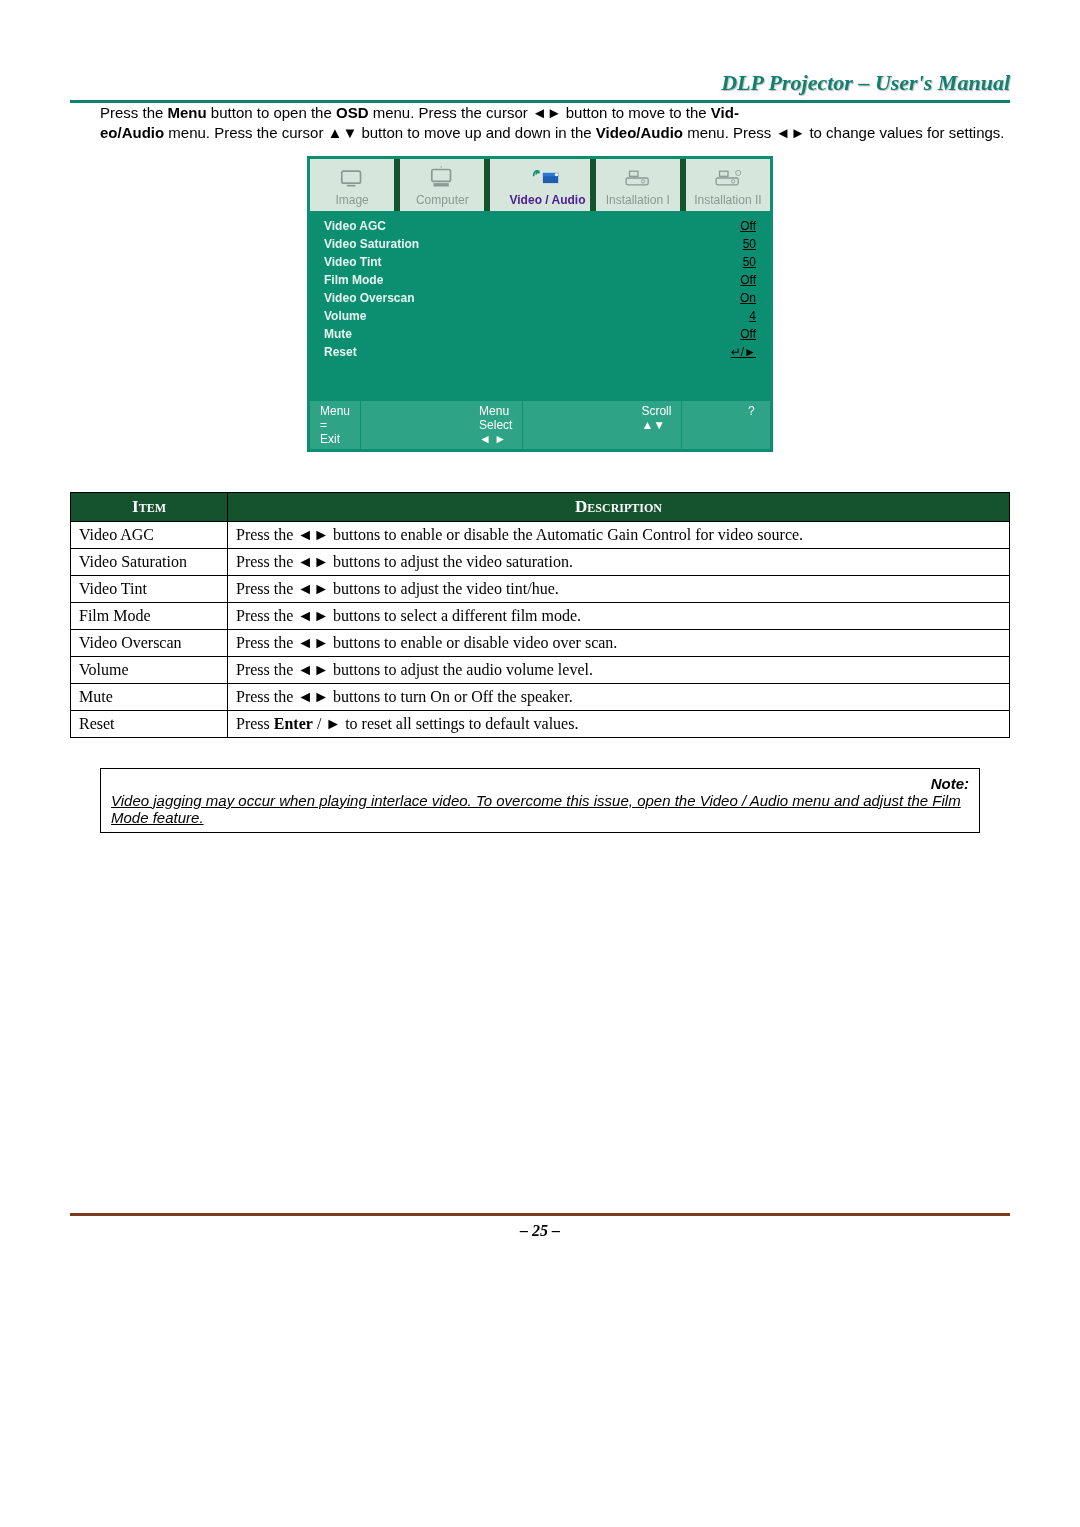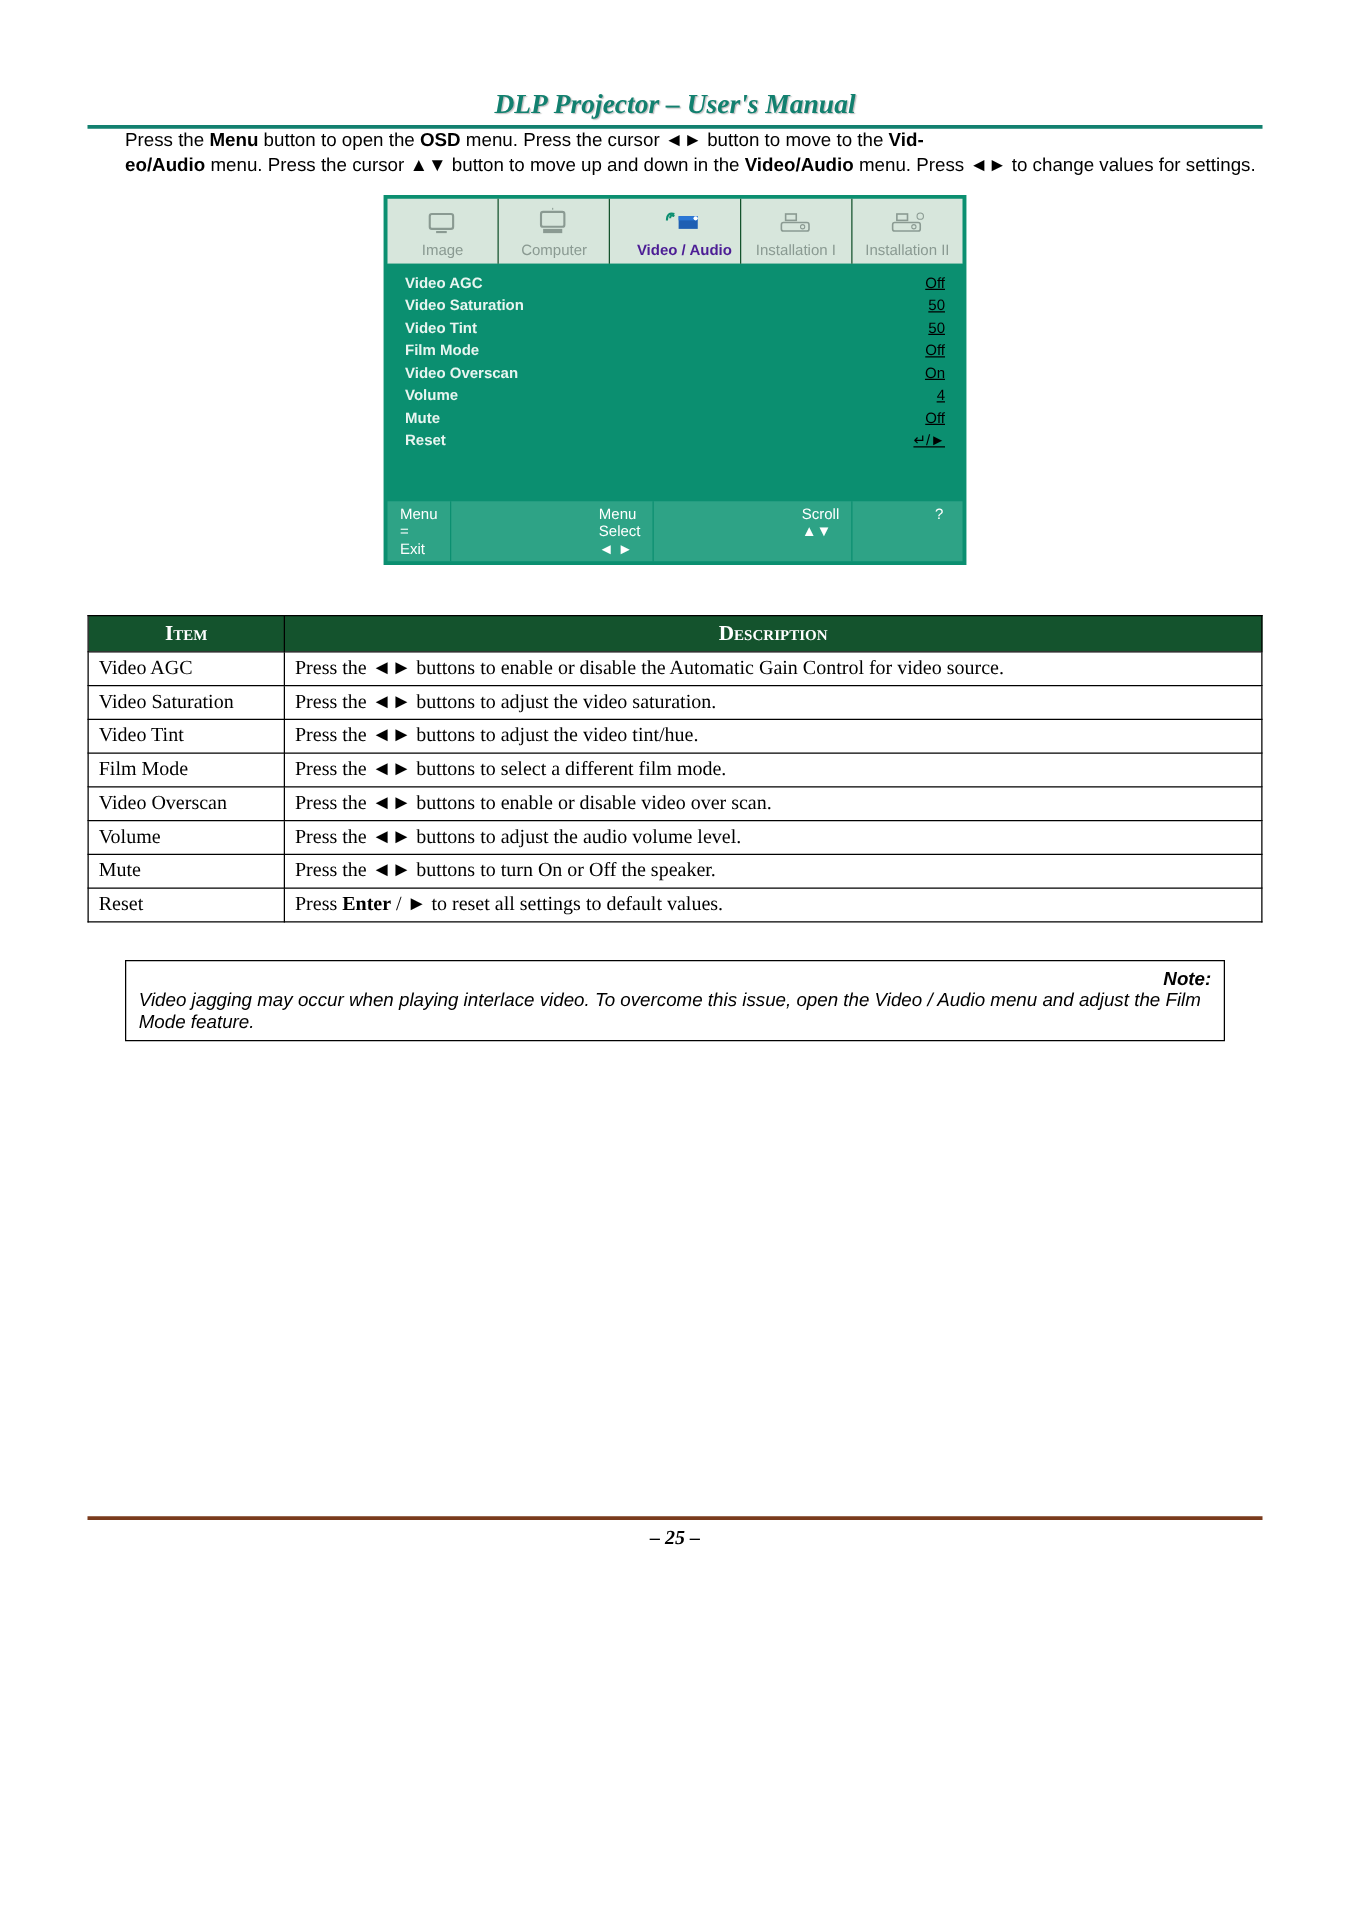--- a/index.html
+++ b/index.html
@@ -12,21 +12,21 @@
   }
   .page {
     width: 1000px;
     margin: 50px auto;
     padding: 20px 30px 60px 30px;
     box-sizing: border-box;
   }
   .header-bar {
     border-bottom: 3px solid #12806f;
     padding-bottom: 4px;
-    text-align: center;
+    text-align: right;
   }
   .header-title {
     font-family: "Times New Roman", serif;
     font-style: italic;
     font-weight: bold;
     font-size: 22px;
     color: #12806f;
     text-shadow: 1px 1px 1px #bbb;
   }
   .section-title {
@@ -51,21 +51,21 @@
     color: #cfe8e0;
   }
   .osd-tabs {
     display: flex;
     background: #d7e6dc;
   }
   .osd-tab {
     flex: 1;
     text-align: center;
     padding: 6px 0 4px 0;
-    border-right: 1px solid #14532d;
+    border-right: 6px solid #14532d;
     color: #8a9a92;
     position: relative;
   }
   .osd-tab:last-child { border-right: none; }
   .osd-tab.active { color: #4c1d95; font-weight: bold; margin-left: 15px; }
   .tab-icon {
     height: 26px;
     margin-bottom: 2px;
     display:flex; align-items:center; justify-content:center;
   }
@@ -121,21 +121,21 @@
   }
 
   .note-box {
     border: 1px solid #000;
     margin: 20px 30px 0 30px;
     padding: 6px 10px;
     font-family: Arial, sans-serif;
     font-size: 15px;
   }
   .note-box .note-title { font-weight: bold; font-style: italic; text-align: right; }
-  .note-box .note-body { font-style: italic; }
+  .note-box .note-body { font-style: italic; text-decoration: underline; }
 
   .footer {
     margin-top: 380px;
     border-top: 3px solid #7a3b1d;
     text-align: center;
     padding-top: 6px;
     font-family: "Times New Roman", serif;
     font-style: italic;
     font-weight: bold;
     font-size: 16px;

